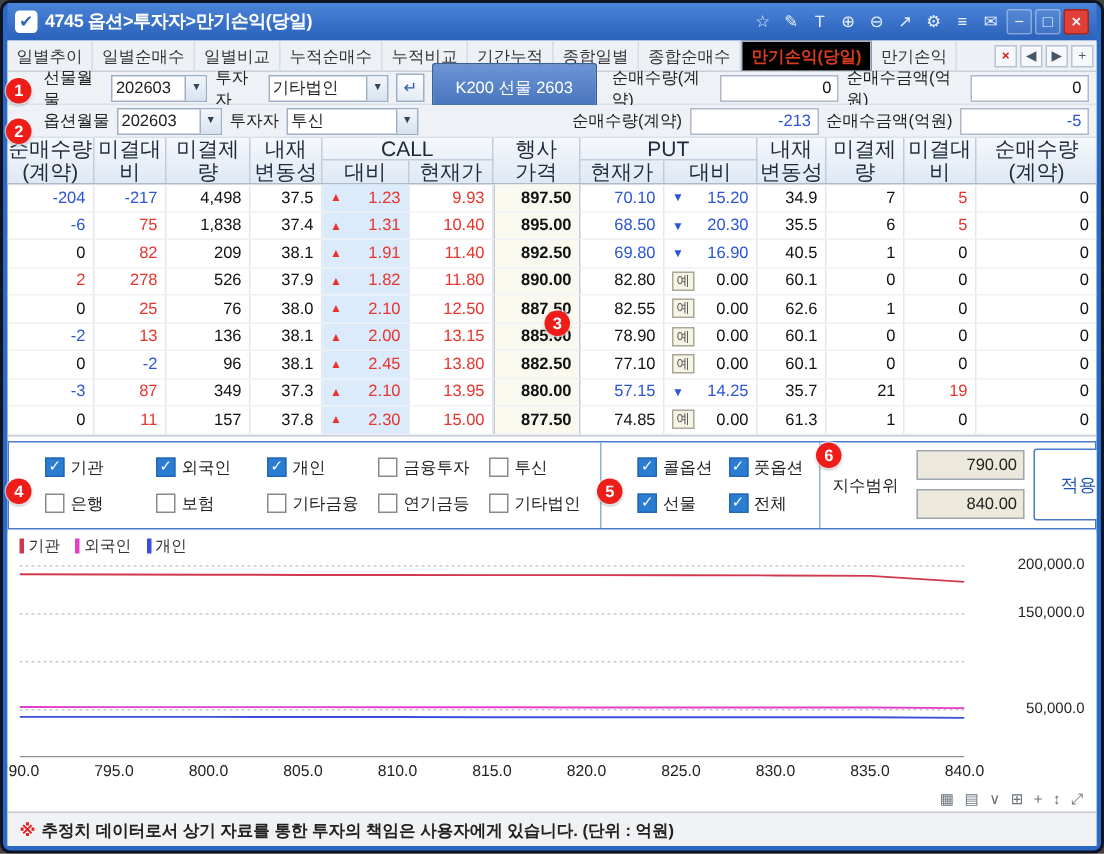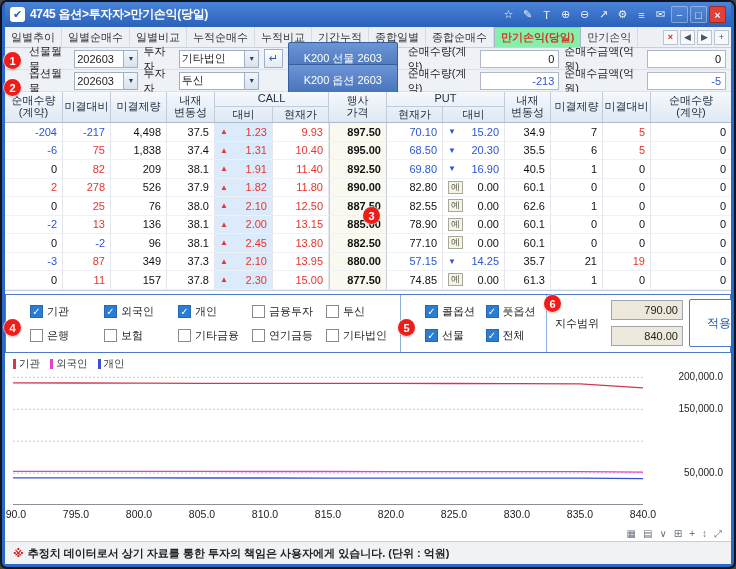--- a/index.html
+++ b/index.html
@@ -14,41 +14,41 @@
   .tb-icons { margin-left:auto; display:flex; gap:2px; align-items:center; }
   .tb-icon { width:17px; height:17px; color:#eaf1fb; font-size:11px; display:flex; align-items:center; justify-content:center; border-radius:2px; }
   .tb-icon.winbtn { border:1px solid rgba(255,255,255,.35); background:rgba(255,255,255,.08); }
   .tb-icon.closebtn { background:#e04038; border-color:#a32723; font-weight:bold; }
 
   .content { flex:1; background:#fff; display:flex; flex-direction:column; overflow:hidden; }
 
   
   .tabbar { height:21px; background:#edf0f5; border-bottom:1px solid #c8d0da; display:flex; align-items:stretch; font-size:11px; flex:0 0 auto; }
   .tab { padding:0 6px; display:flex; align-items:center; color:#333; border-right:1px solid #d6dce4; white-space:nowrap; }
-  .tab.active { background:#86efac; color:#d23c1e; font-weight:bold; border:1px solid #a8b6c8; border-bottom:none; }
+  .tab.active { background:#000000; color:#d23c1e; font-weight:bold; border:1px solid #a8b6c8; border-bottom:none; }
   .tab-ctrls { margin-left:auto; display:flex; align-items:center; gap:2px; padding-right:2px; }
   .tab-ctrl { width:15px; height:15px; border:1px solid #b8c2d0; background:#f6f8fb; display:flex; align-items:center; justify-content:center; font-size:9px; color:#456; }
   .tab-ctrl.red { color:#d42318; font-weight:bold; }
 
   
   .ctl-row { height:22px; background:#eef1f6; border-bottom:1px solid #dbe1ea; display:flex; align-items:center; gap:5px; padding:0 5px 0 24px; font-size:11px; color:#222; flex:0 0 auto; }
   .dd { height:18px; background:#fff; border:1px solid #9fb0c6; display:flex; align-items:stretch; }
   .dd .val { flex:1; padding:0 2px; display:flex; align-items:center; }
   .dd .arr { width:14px; background:linear-gradient(#f2f6fb,#d8e2ef); border-left:1px solid #9fb0c6; display:flex; align-items:center; justify-content:center; font-size:7px; color:#345; }
   .dd.month { width:70px; } .dd.inv { width:88px; }
   .icon-btn { width:20px; height:19px; border:1px solid #9fb0c6; background:linear-gradient(#fdfefe,#e4ebf4); display:flex; align-items:center; justify-content:center; font-size:11px; color:#2a5db0; }
   .icon-btn.ghost { visibility:hidden; }
   .chip { height:19px; min-width:110px; padding:16px 9px; background:linear-gradient(#6d95d6,#426fb8); border:1px solid #35609e; border-radius:2px; color:#fff; display:flex; align-items:center; justify-content:center; white-space:nowrap; }
   .spacer { flex:1; }
   .val-box { width:86px; height:18px; background:#fff; border:1px solid #aeb8c8; display:flex; align-items:center; justify-content:flex-end; padding:0 4px; }
 
   
   .thead,.tr { display:grid; grid-template-columns:58px 48px 56px 48px 58px 56px 58px 56px 62px 46px 52px 48px 80px; }
   .table { flex:0 0 auto; border-bottom:1px solid #c5ccd8; }
-  .thead { grid-template-rows:15px 15px; height:31px; background:linear-gradient(#f5f8fc,#dfe8f3); font-size:11px; color:#1c2a3a; border-bottom:1px solid #aeb9c9; }
+  .thead { grid-template-rows:15px 15px; height:31px; background:linear-gradient(#f5f8fc,#dfe8f3); font-size:14px; color:#1c2a3a; border-bottom:1px solid #aeb9c9; }
   .th { display:flex; align-items:center; justify-content:center; text-align:center; border-right:1px solid #c2cbd9; white-space:pre-line; line-height:1.05; }
   .th.group { border-bottom:1px solid #c2cbd9; }
   .tr { height:18.5px; font-size:11px; }
   .td { display:flex; align-items:center; justify-content:flex-end; padding:0 5px; border-right:1px solid #e4e8ee; border-bottom:1px solid #eef1f5; color:#111; }
   .td.chg-call { background:#dcebfb; justify-content:space-between; }
   .td.chg-put { justify-content:space-between; }
   .td.strike { background:#faf9f0; font-weight:bold; border-left:1px solid #c6cdda; border-right:1px solid #c6cdda; }
   .up { color:#e8342c; } .down { color:#2b55d4; } .zero { color:#111; }
   .arrow-up { color:#e8342c; font-size:8px; } .arrow-down { color:#2b55d4; font-size:8px; }
   .badge { border:1px solid #a8a89a; background:#f6f4e4; color:#555; font-size:9px; line-height:11px; padding:0 2px; }
@@ -162,21 +162,20 @@
         <div class="dd month">
           <span class="val">202603</span>
           <span class="arr">▼</span>
         </div>
         <span>투자자</span>
         <div class="dd inv">
           <span class="val">투신</span>
           <span class="arr">▼</span>
         </div>
         <div class="icon-btn ghost">↵</div>
-        <div class="chip">K200 옵션 2603</div>
         <div class="spacer"></div>
         <span>순매수량(계약)</span>
         <div class="val-box">
             <span class="signval down">-213</span>
           </div>
         <span>순매수금액(억원)</span>
         <div class="val-box">
             <span class="signval down">-5</span>
           </div>
       </div>

